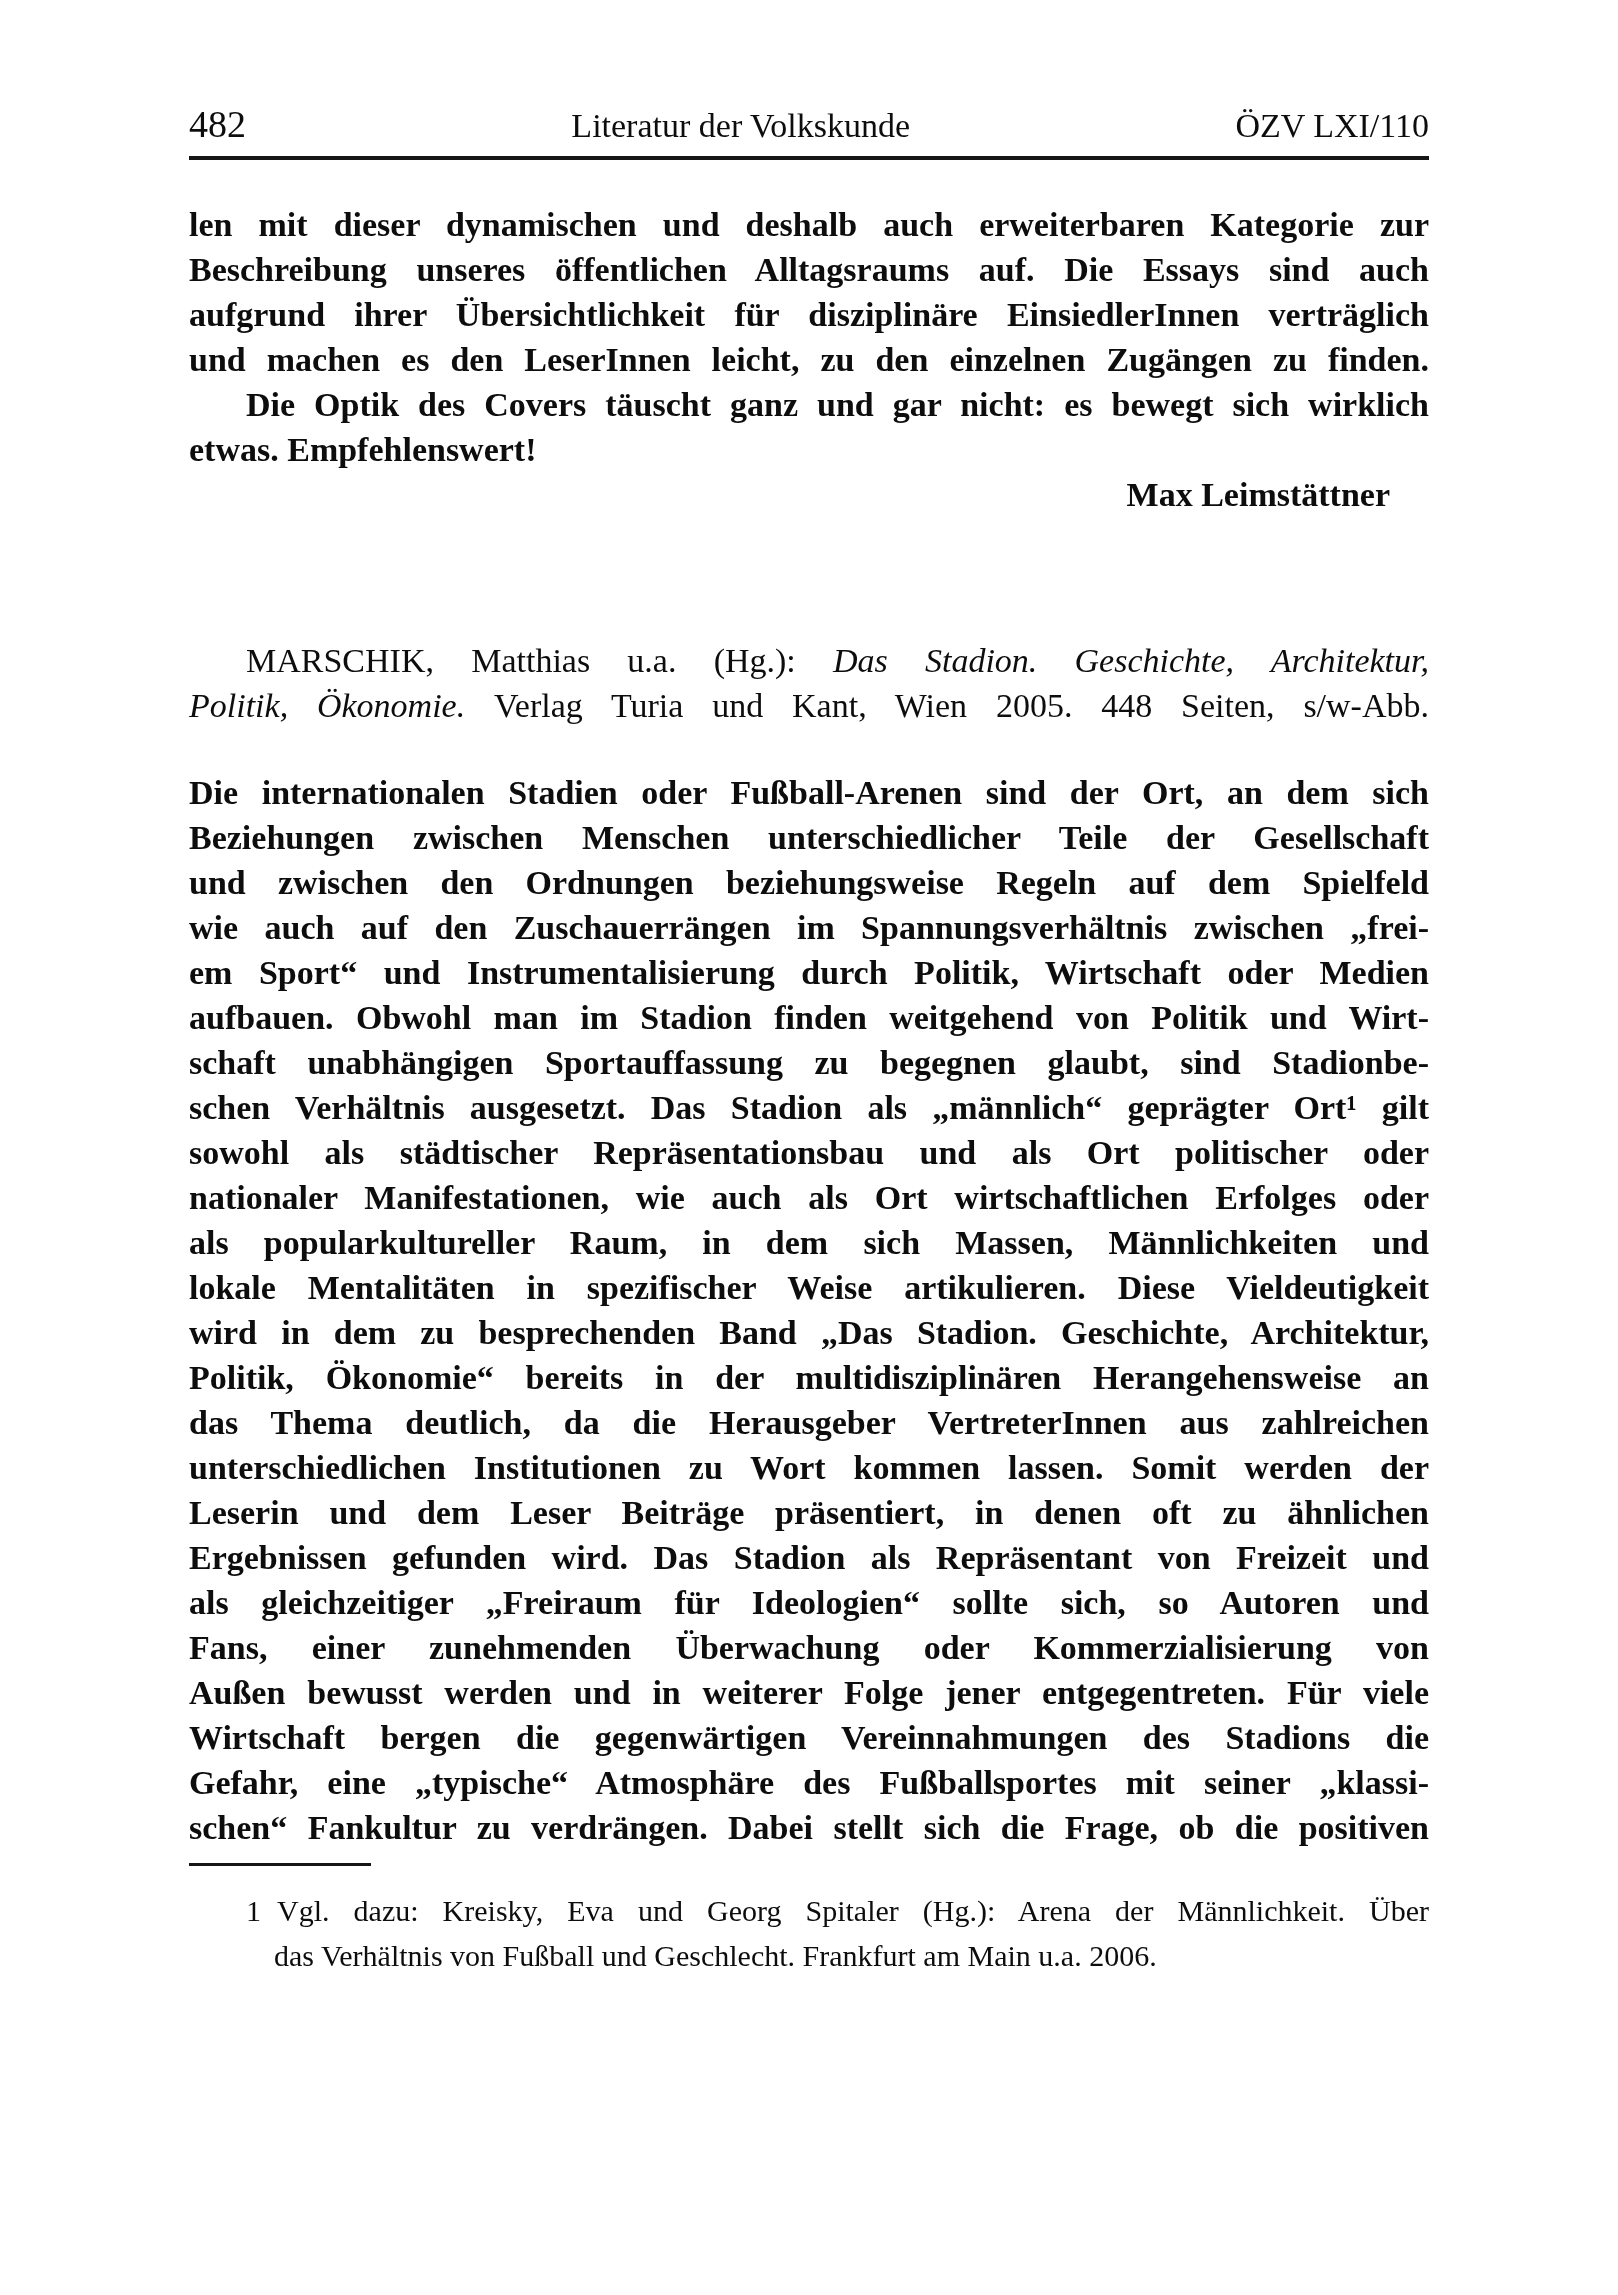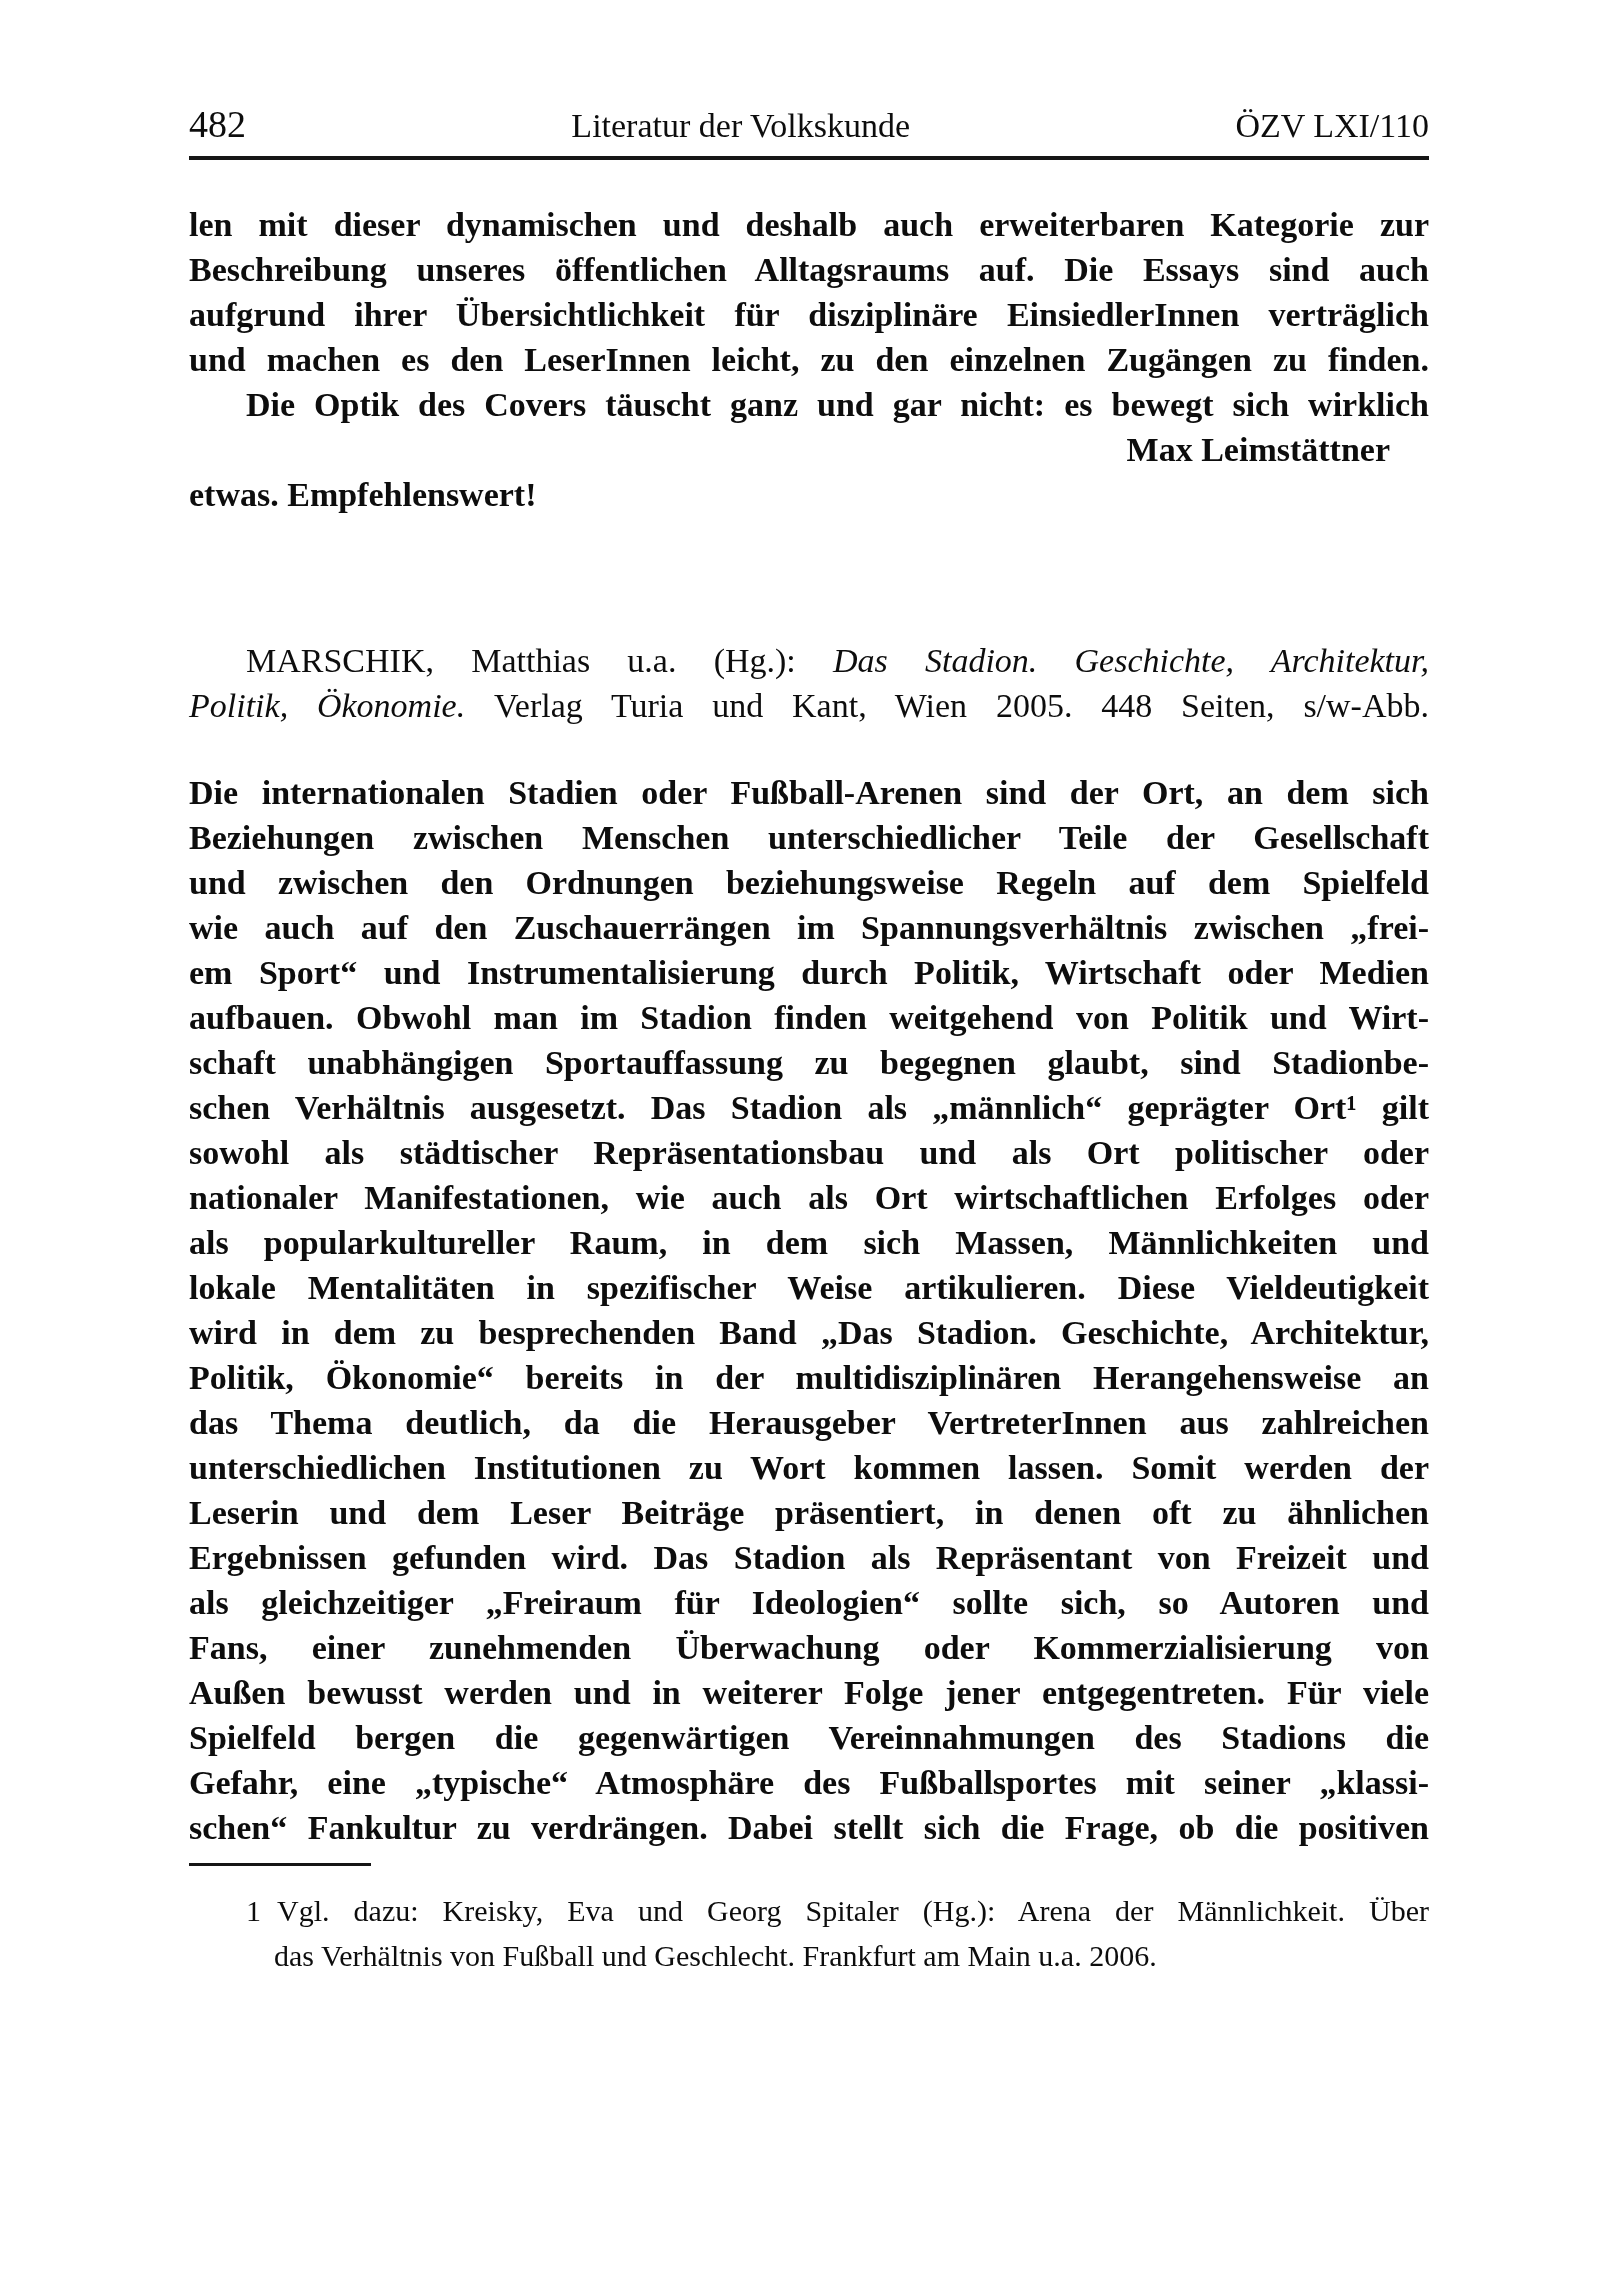--- a/index.html
+++ b/index.html
@@ -86,22 +86,22 @@
   </header>
 
   <div class="header-rule"></div>
 
   <section class="review-end">
     <div class="line">len mit dieser dynamischen und deshalb auch erweiterbaren Kategorie zur</div>
     <div class="line">Beschreibung unseres öffentlichen Alltagsraums auf. Die Essays sind auch</div>
     <div class="line">aufgrund ihrer Übersichtlichkeit für disziplinäre EinsiedlerInnen verträglich</div>
     <div class="line">und machen es den LeserInnen leicht, zu den einzelnen Zugängen zu finden.</div>
     <div class="line indent">Die Optik des Covers täuscht ganz und gar nicht: es bewegt sich wirklich</div>
+    <div class="line last">etwas. Empfehlenswert!</div>
     <div class="line signature">Max Leimstättner</div>
-    <div class="line last">etwas. Empfehlenswert!</div>
   </section>
 
   <section class="review-heading">
     <div class="line indent">
       <span>MARSCHIK, Matthias u.a. (Hg.): </span><span class="italic">Das Stadion. Geschichte, Architektur,</span>
     </div>
     <div class="line">
       <span class="italic">Politik, Ökonomie. </span><span>Verlag Turia und Kant, Wien 2005. 448 Seiten, s/w-Abb.</span>
     </div>
   </section>
@@ -121,21 +121,21 @@
     <div class="line">lokale Mentalitäten in spezifischer Weise artikulieren. Diese Vieldeutigkeit</div>
     <div class="line">wird in dem zu besprechenden Band „Das Stadion. Geschichte, Architektur,</div>
     <div class="line">Politik, Ökonomie“ bereits in der multidisziplinären Herangehensweise an</div>
     <div class="line">das Thema deutlich, da die Herausgeber VertreterInnen aus zahlreichen</div>
     <div class="line">unterschiedlichen Institutionen zu Wort kommen lassen. Somit werden der</div>
     <div class="line">Leserin und dem Leser Beiträge präsentiert, in denen oft zu ähnlichen</div>
     <div class="line">Ergebnissen gefunden wird. Das Stadion als Repräsentant von Freizeit und</div>
     <div class="line">als gleichzeitiger „Freiraum für Ideologien“ sollte sich, so Autoren und</div>
     <div class="line">Fans, einer zunehmenden Überwachung oder Kommerzialisierung von</div>
     <div class="line">Außen bewusst werden und in weiterer Folge jener entgegentreten. Für viele</div>
-    <div class="line">Spielfeld bergen die gegenwärtigen Vereinnahmungen des Stadions die</div>
+    <div class="line">Wirtschaft bergen die gegenwärtigen Vereinnahmungen des Stadions die</div>
     <div class="line">Gefahr, eine „typische“ Atmosphäre des Fußballsportes mit seiner „klassi-</div>
     <div class="line">schen“ Fankultur zu verdrängen. Dabei stellt sich die Frage, ob die positiven</div>
   </section>
 
   <div class="footnote-rule"></div>
 
   <div class="footnote">
     <div class="line fn-line1">
       <span class="fn-marker">1</span><span>Vgl. dazu: Kreisky, Eva und Georg Spitaler (Hg.): Arena der Männlichkeit. Über</span>
     </div>

